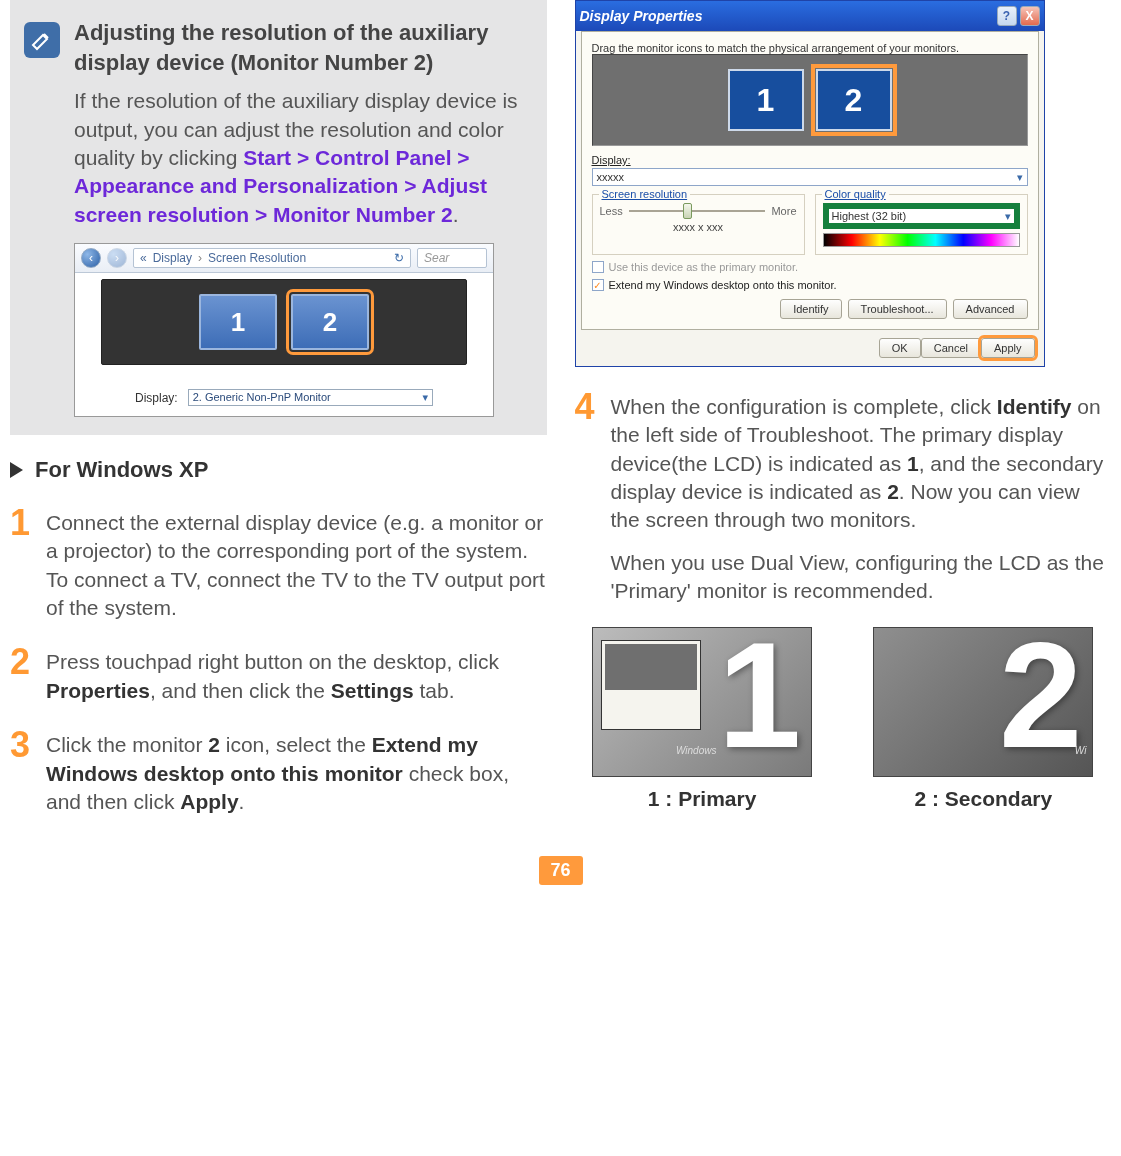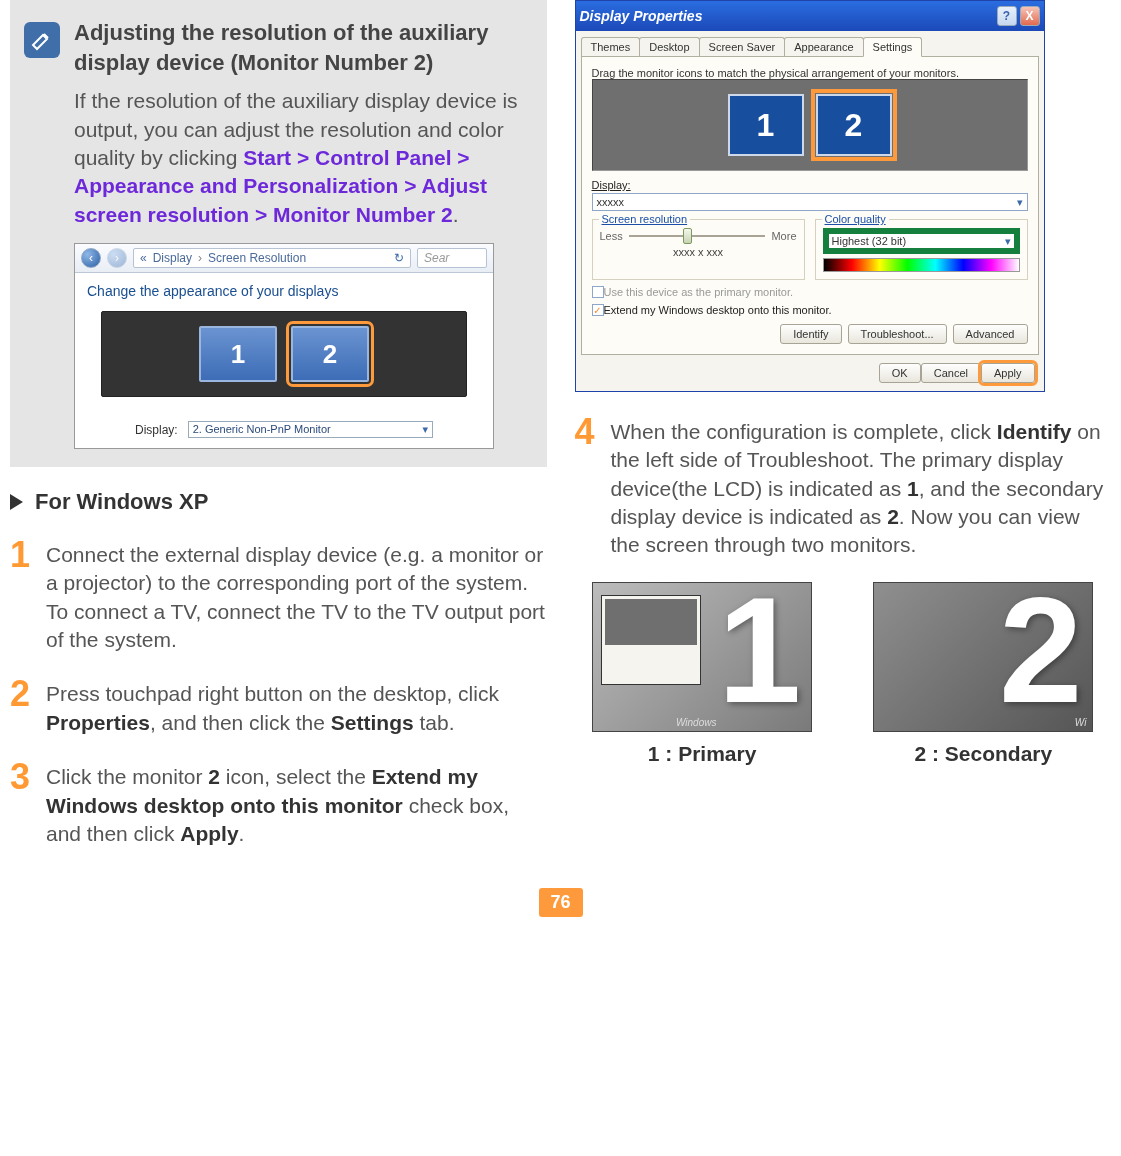--- a/index.html
+++ b/index.html
@@ -270,21 +270,21 @@
   .xp-res { text-align:center; font-size:11px; color:#444; margin-top: 4px; }
   .cq-drop {
     width:100%; border:6px solid #15803d; font-size:11px; padding:1px 3px; background:#fff;
     margin-top: 4px;
   }
   .cq-bar {
     height: 14px; margin-top:4px;
     background: linear-gradient(to right, #000, #f00, #ff0, #0f0, #0ff, #00f, #f0f, #fff);
     border:1px solid #999;
   }
-  .xp-check { display:flex; align-items:center; font-size:11px; color:#999; margin-top:6px; }
+  .xp-check { display:flex; align-items:center; gap:5px; font-size:11px; color:#999; margin-top:6px; }
   .xp-check.active { color:#222; }
   .chkbox { width:12px; height:12px; border:1px solid #8ea6c9; background:#fff; display:flex; align-items:center; justify-content:center; font-size:10px; }
   .chkbox.checked { color:#ff8a1f; }
   .xp-btns-row { display:flex; gap:6px; justify-content:flex-end; margin-top:8px; }
   .xp-pbtn { border:1px solid #a7a495; background:linear-gradient(#fefefe,#e8e6dc); padding:3px 12px; font-size:11px; border-radius:3px; }
   .xp-footer { display:flex; gap:0; justify-content:flex-end; padding: 8px 9px; }
   .xp-pbtn.hl { outline:3px solid #ff9a3c; outline-offset:0; }
 
   .identify-row { display:flex; gap:26px; margin:10px 0 6px; }
   .ident-item { flex:1; text-align:center; }
@@ -312,21 +312,21 @@
     content:""; position:absolute; inset:3px 3px auto 3px; height:46px;
     background:#6f6f6f;
   }
   .ident-num {
     position:absolute; right:10px; top:-8px;
     font-size:150px; font-weight:bold; color:#fff;
     line-height:1;
     text-shadow: 2px 2px 6px rgba(0,0,0,0.4);
   }
   .ident-shot .win-logo {
-    position:absolute; bottom:3px; left:38%;
+    position:absolute; bottom:20px; left:38%;
     font-size:10px; color:#ddd; font-style:italic;
   }
   .ident-cap { font-size:21px; font-weight:bold; color:#333; margin-top:10px; }
 
   .page-num {
     text-align:center; margin:18px auto 8px;
     width:44px; padding:4px 0;
     background:#ff9a3c; color:#fff;
     font-size:18px; font-weight:bold;
     border-radius:3px;
@@ -359,21 +359,20 @@
           <div class="crumb-field">
             <span>«</span>
             <span>Display</span>
             <span class="crumb-sep">›</span>
             <span>Screen Resolution</span>
             <span style="flex:1"></span>
             <span style="color:#3a6aa8;">↻</span>
           </div>
           <div class="search-field">Sear</div>
         </div>
-        <div class="shot-heading">Change the appearance of your displays</div>
         <div class="mon-row">
           <div class="mon-v">1</div>
           <div class="mon-v hl">2</div>
         </div>
         <div class="disp-row">
           <span>Display:</span>
           <div class="disp-select">
             <span>2. Generic Non-PnP Monitor</span> <span style="float:right;color:#3a6aa8;">▾</span>
           </div>
         </div>
@@ -407,27 +406,20 @@
   </div>
 
   <div class="col">
 
     <div class="xp-dialog">
       <div class="xp-title">
         <span>Display Properties</span>
         <span class="spacer"></span>
         <div class="xp-btn help">?</div>
         <div class="xp-btn close">X</div>
-      </div>
-      <div class="xp-tabs">
-        <div class="xp-tab">Themes</div>
-        <div class="xp-tab">Desktop</div>
-        <div class="xp-tab">Screen Saver</div>
-        <div class="xp-tab">Appearance</div>
-        <div class="xp-tab active">Settings</div>
       </div>
       <div class="xp-panel">
         <div class="xp-instr">Drag the monitor icons to match the physical arrangement of your monitors.</div>
         <div class="xp-mon-area">
           <div class="xp-mon">1</div>
           <div class="xp-mon hl">2</div>
         </div>
         <div class="xp-label">Display:</div>
         <div class="xp-drop">
           <span>xxxxx</span><span style="float:right;color:#3a6aa8;">▾</span>
@@ -475,20 +467,21 @@
         <div class="xp-pbtn hl">Apply</div>
       </div>
     </div>
 
     <div class="step">
       <div class="step-num">4</div>
       <div class="step-body">
         <div>
           <span>When the configuration is complete, click </span><b>Identify</b><span> on the left side of Troubleshoot. The primary display device(the LCD) is indicated as </span><b>1</b><span>, and the secondary display device is indicated as </span><b>2</b><span>. Now you can view the screen through two monitors.</span>
         </div>
+        <div style="margin-top:14px;">When you use Dual View, configuring the LCD as the 'Primary' monitor is recommended.</div>
       </div>
     </div>
 
     <div class="identify-row">
       <div class="ident-item">
         <div class="ident-shot">
           <div class="bg1"></div>
           <div class="win-mini"></div>
           <div class="ident-num">1</div>
           <div class="win-logo">Windows</div>

